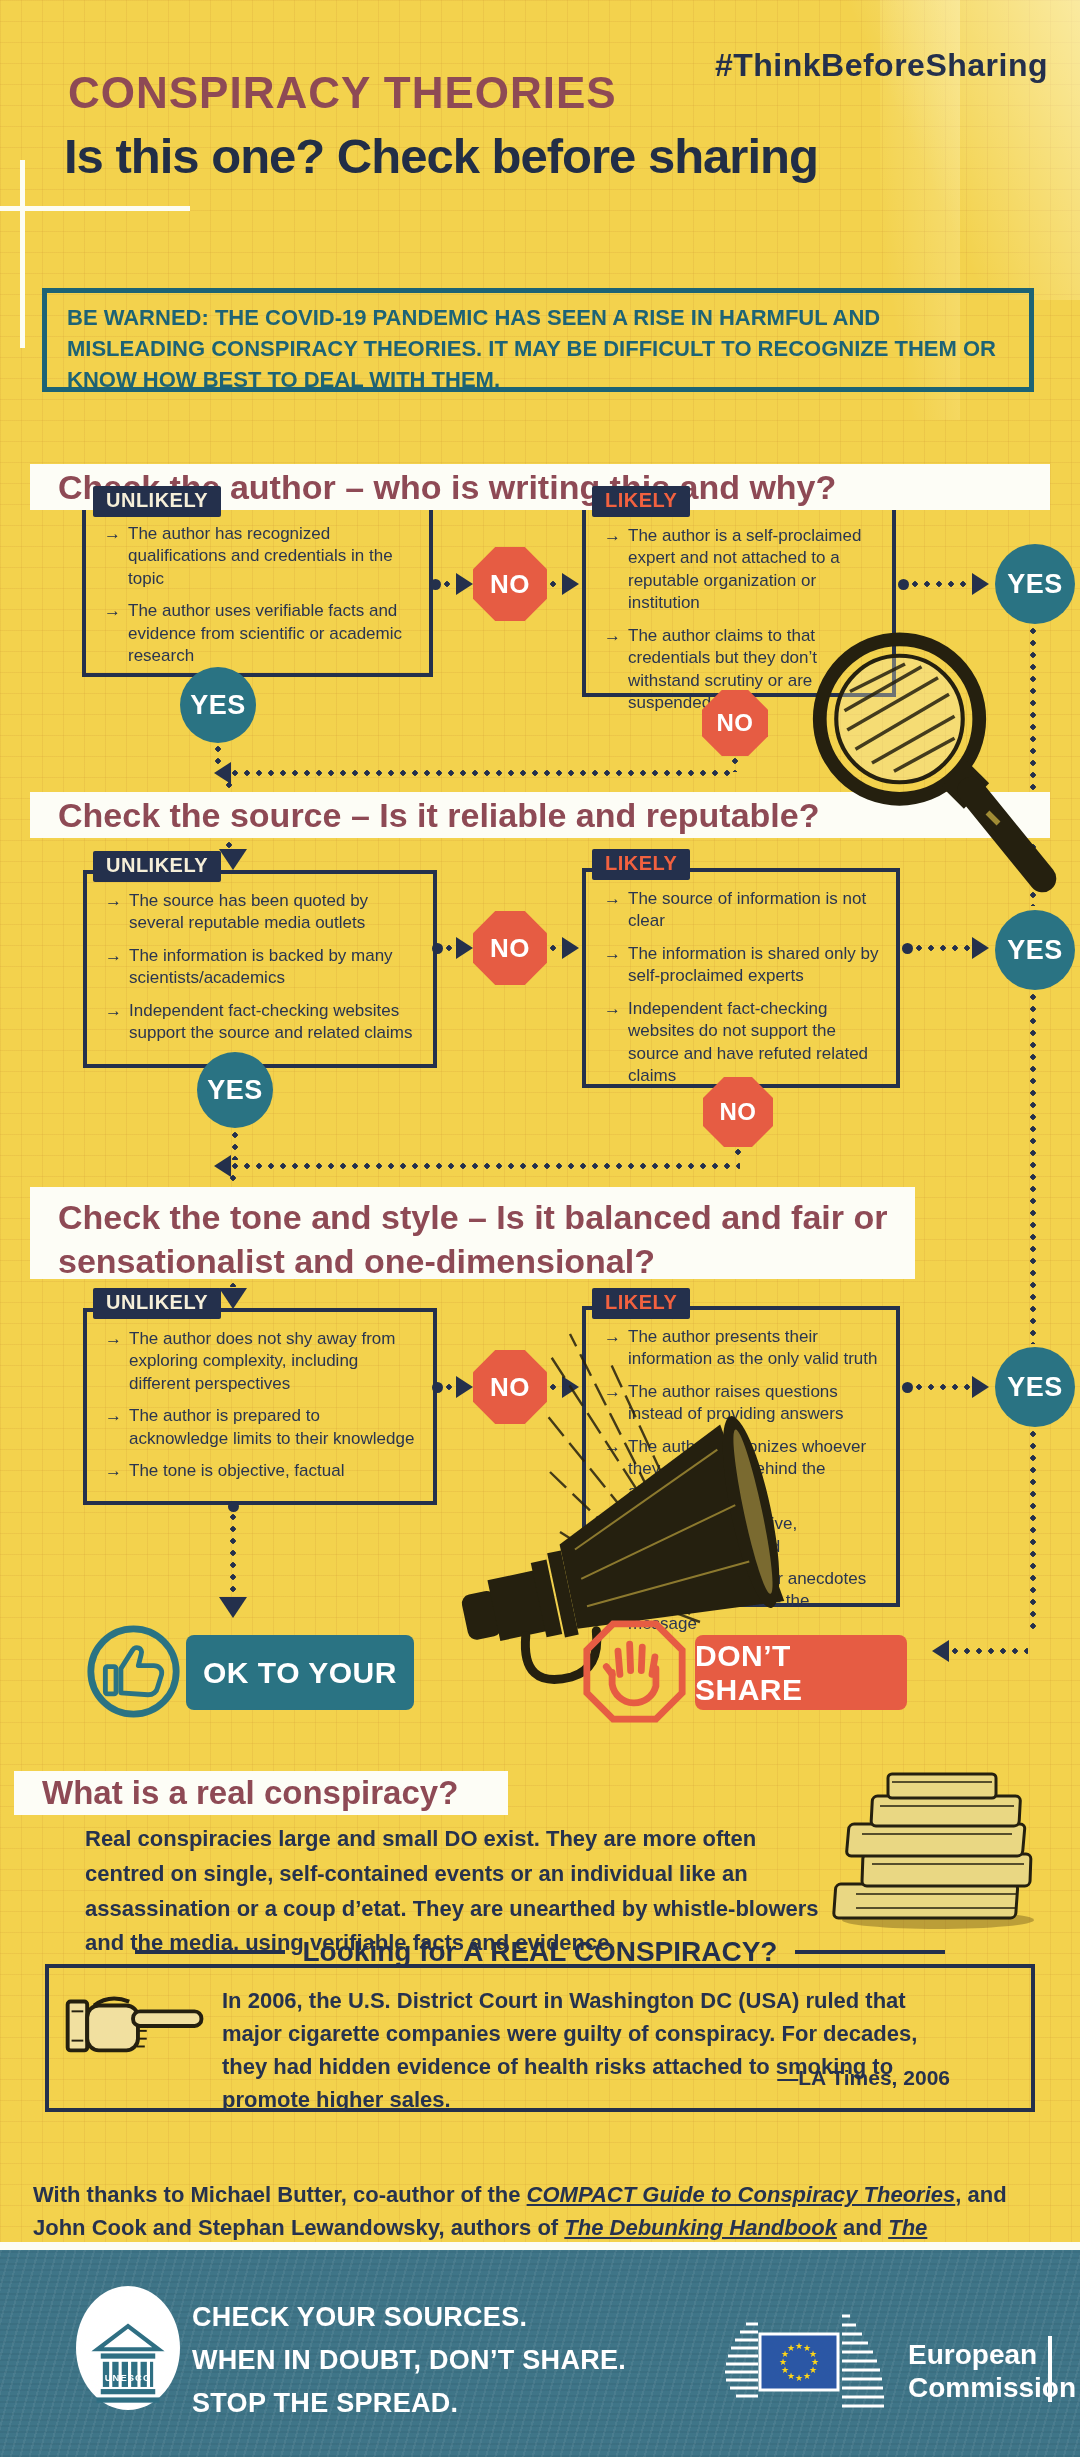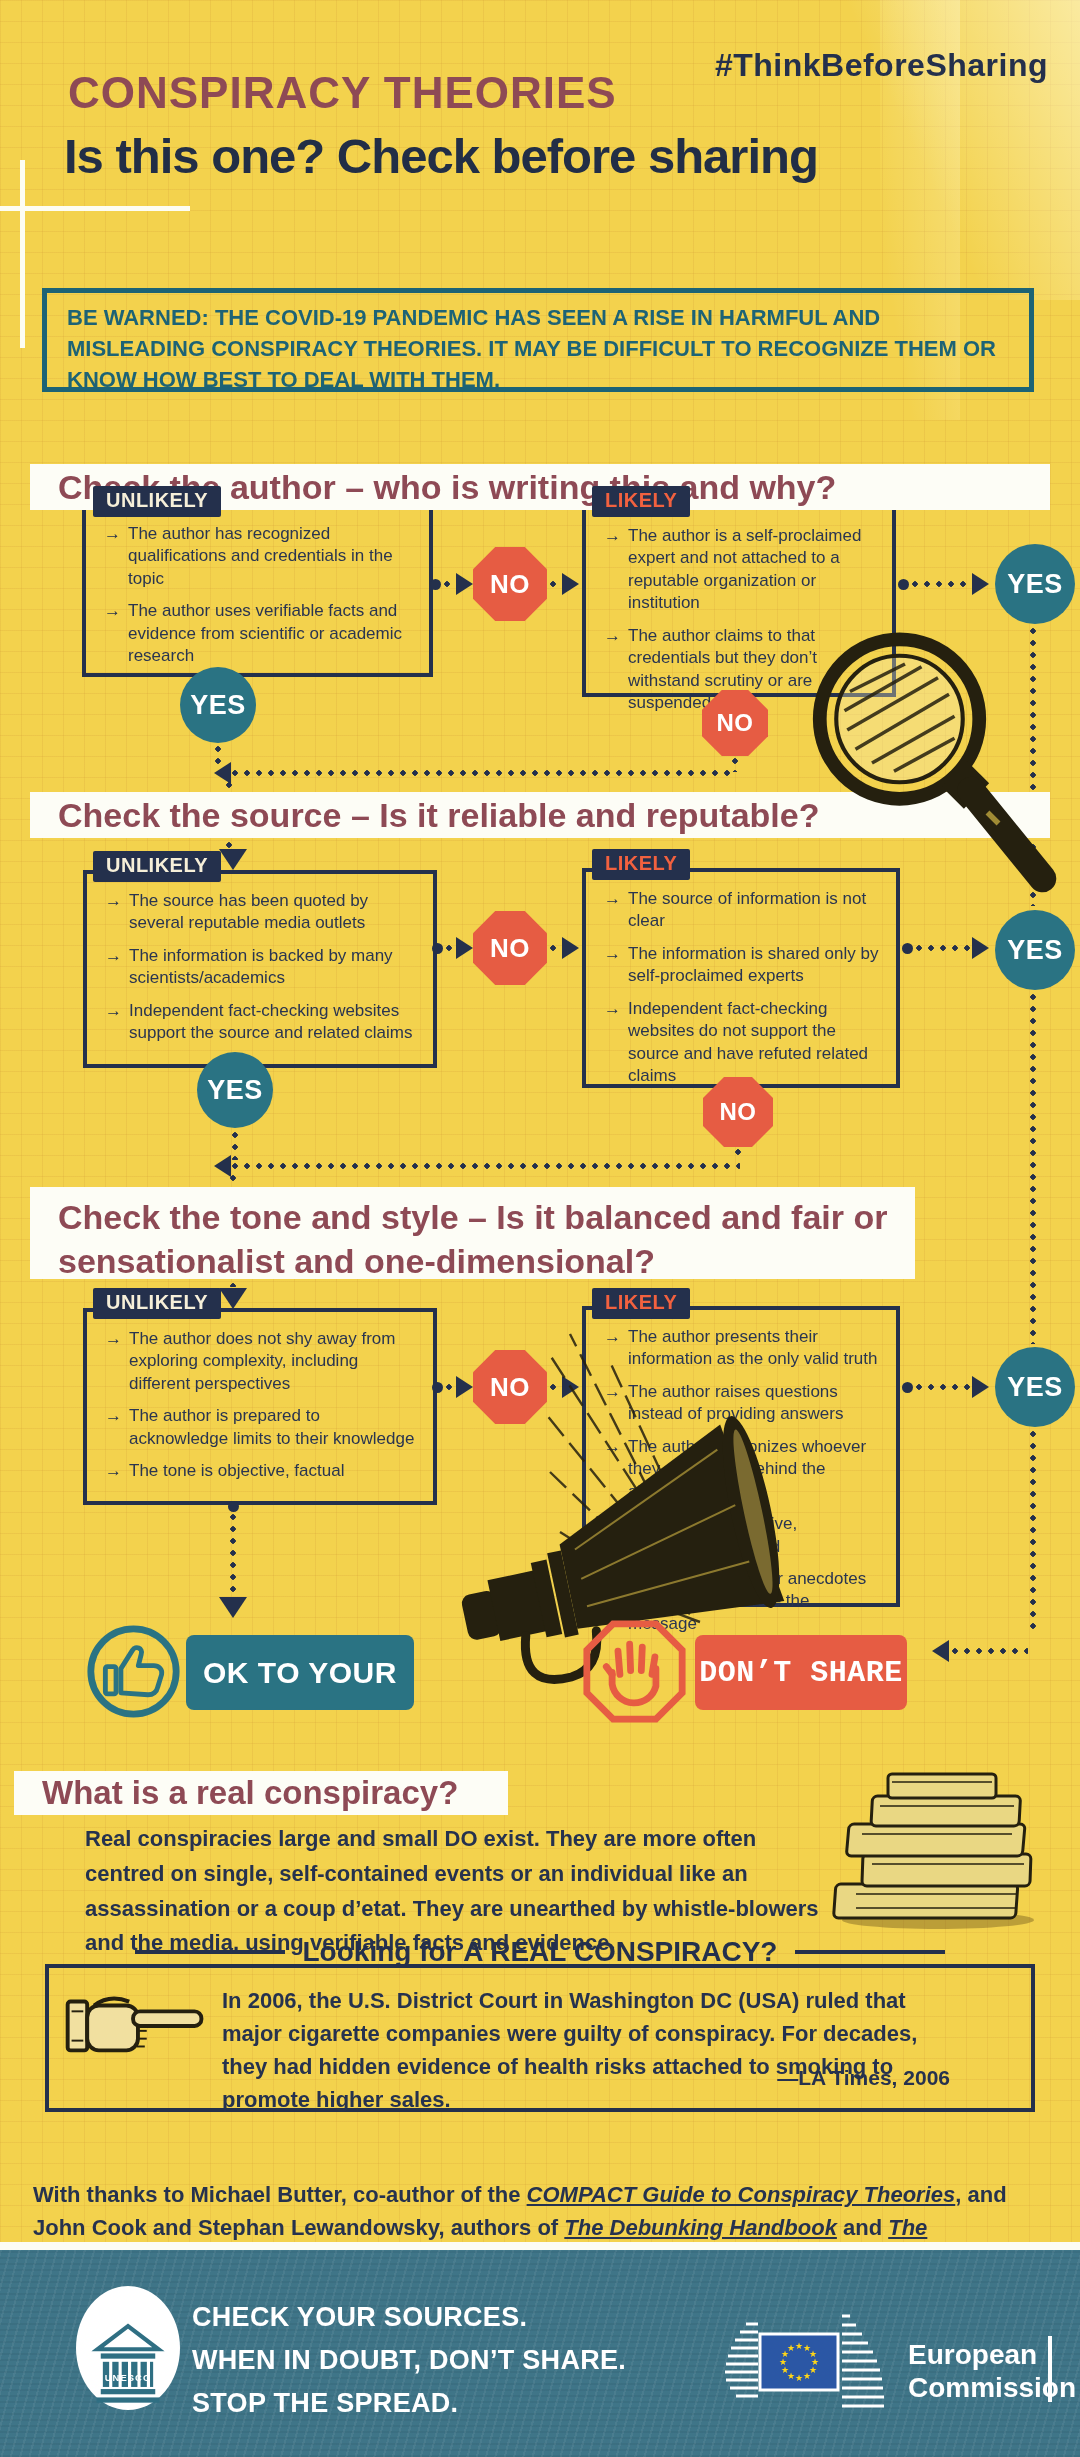--- a/index.html
+++ b/index.html
@@ -53,21 +53,21 @@
     background-image:radial-gradient(circle at 3px 3px,var(--navy) 2.5px,transparent 2.9px);}
   .dot{position:absolute;width:11px;height:11px;border-radius:50%;background:var(--navy);z-index:2;}
   .arr{position:absolute;width:0;height:0;z-index:2;}
   .arr-r{border:11px solid transparent;border-right:0;border-left:17px solid var(--navy);}
   .arr-l{border:11px solid transparent;border-left:0;border-right:17px solid var(--navy);}
   .arr-d{border:14px solid transparent;border-bottom:0;border-top:21px solid var(--navy);}
 
   .badge{position:absolute;display:flex;align-items:center;justify-content:center;color:#fff;
     font-weight:bold;font-size:30px;border-radius:8px;z-index:5;letter-spacing:.5px;}
   .badge.ok{background:var(--teal);}
-  .badge.dont{background:var(--orange);font-family:Liberation Mono, monospace;}
+  .badge.dont{background:var(--orange);}
 
   .consp-body{position:absolute;left:85px;top:1822px;width:748px;font-size:22px;font-weight:bold;
     color:#26324E;line-height:1.58;z-index:2;}
   .qtitle{position:absolute;left:0;top:1936px;width:1080px;display:flex;justify-content:center;
     align-items:center;gap:18px;z-index:3;}
   .qtitle .rule{width:150px;height:4px;background:var(--navy);}
   .qtitle span{font-size:28px;font-weight:bold;color:var(--navy);}
   .qbox{position:absolute;left:45px;top:1964px;width:990px;height:148px;border:4px solid var(--navy);z-index:2;}
   .qtext{position:absolute;left:222px;top:1984px;width:716px;font-size:22px;font-weight:bold;
     color:#26324E;line-height:1.5;z-index:3;}

